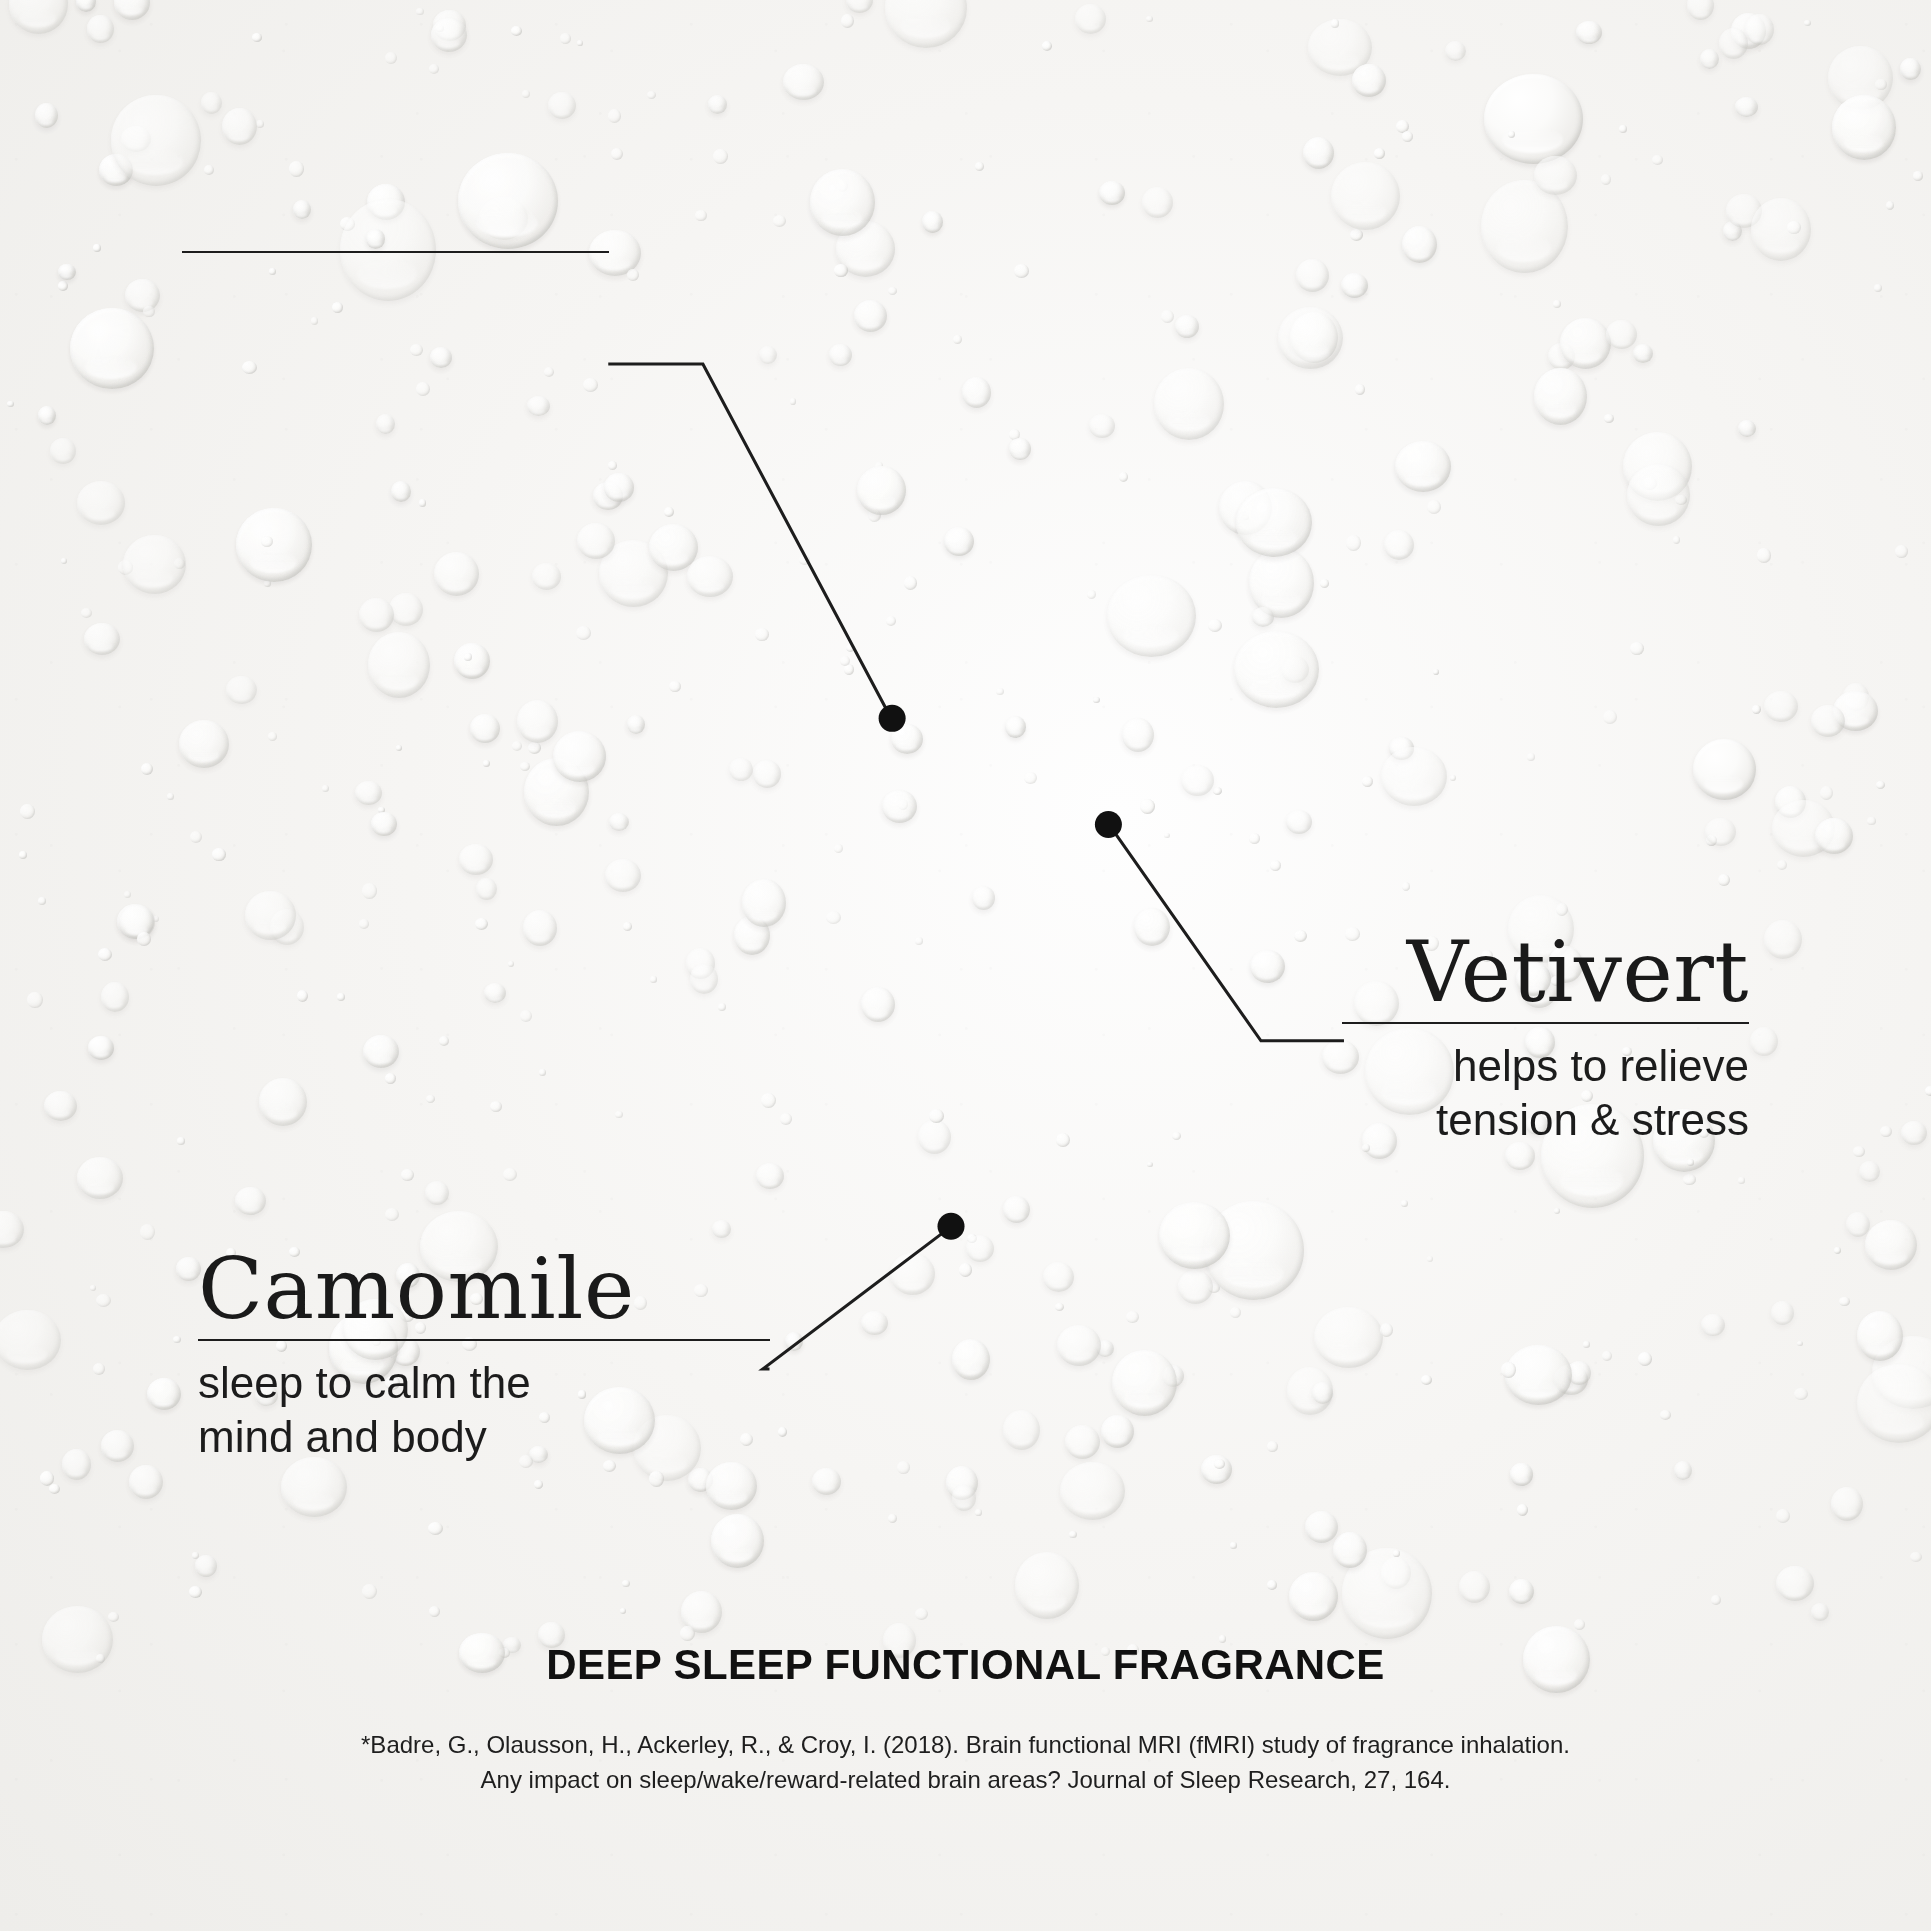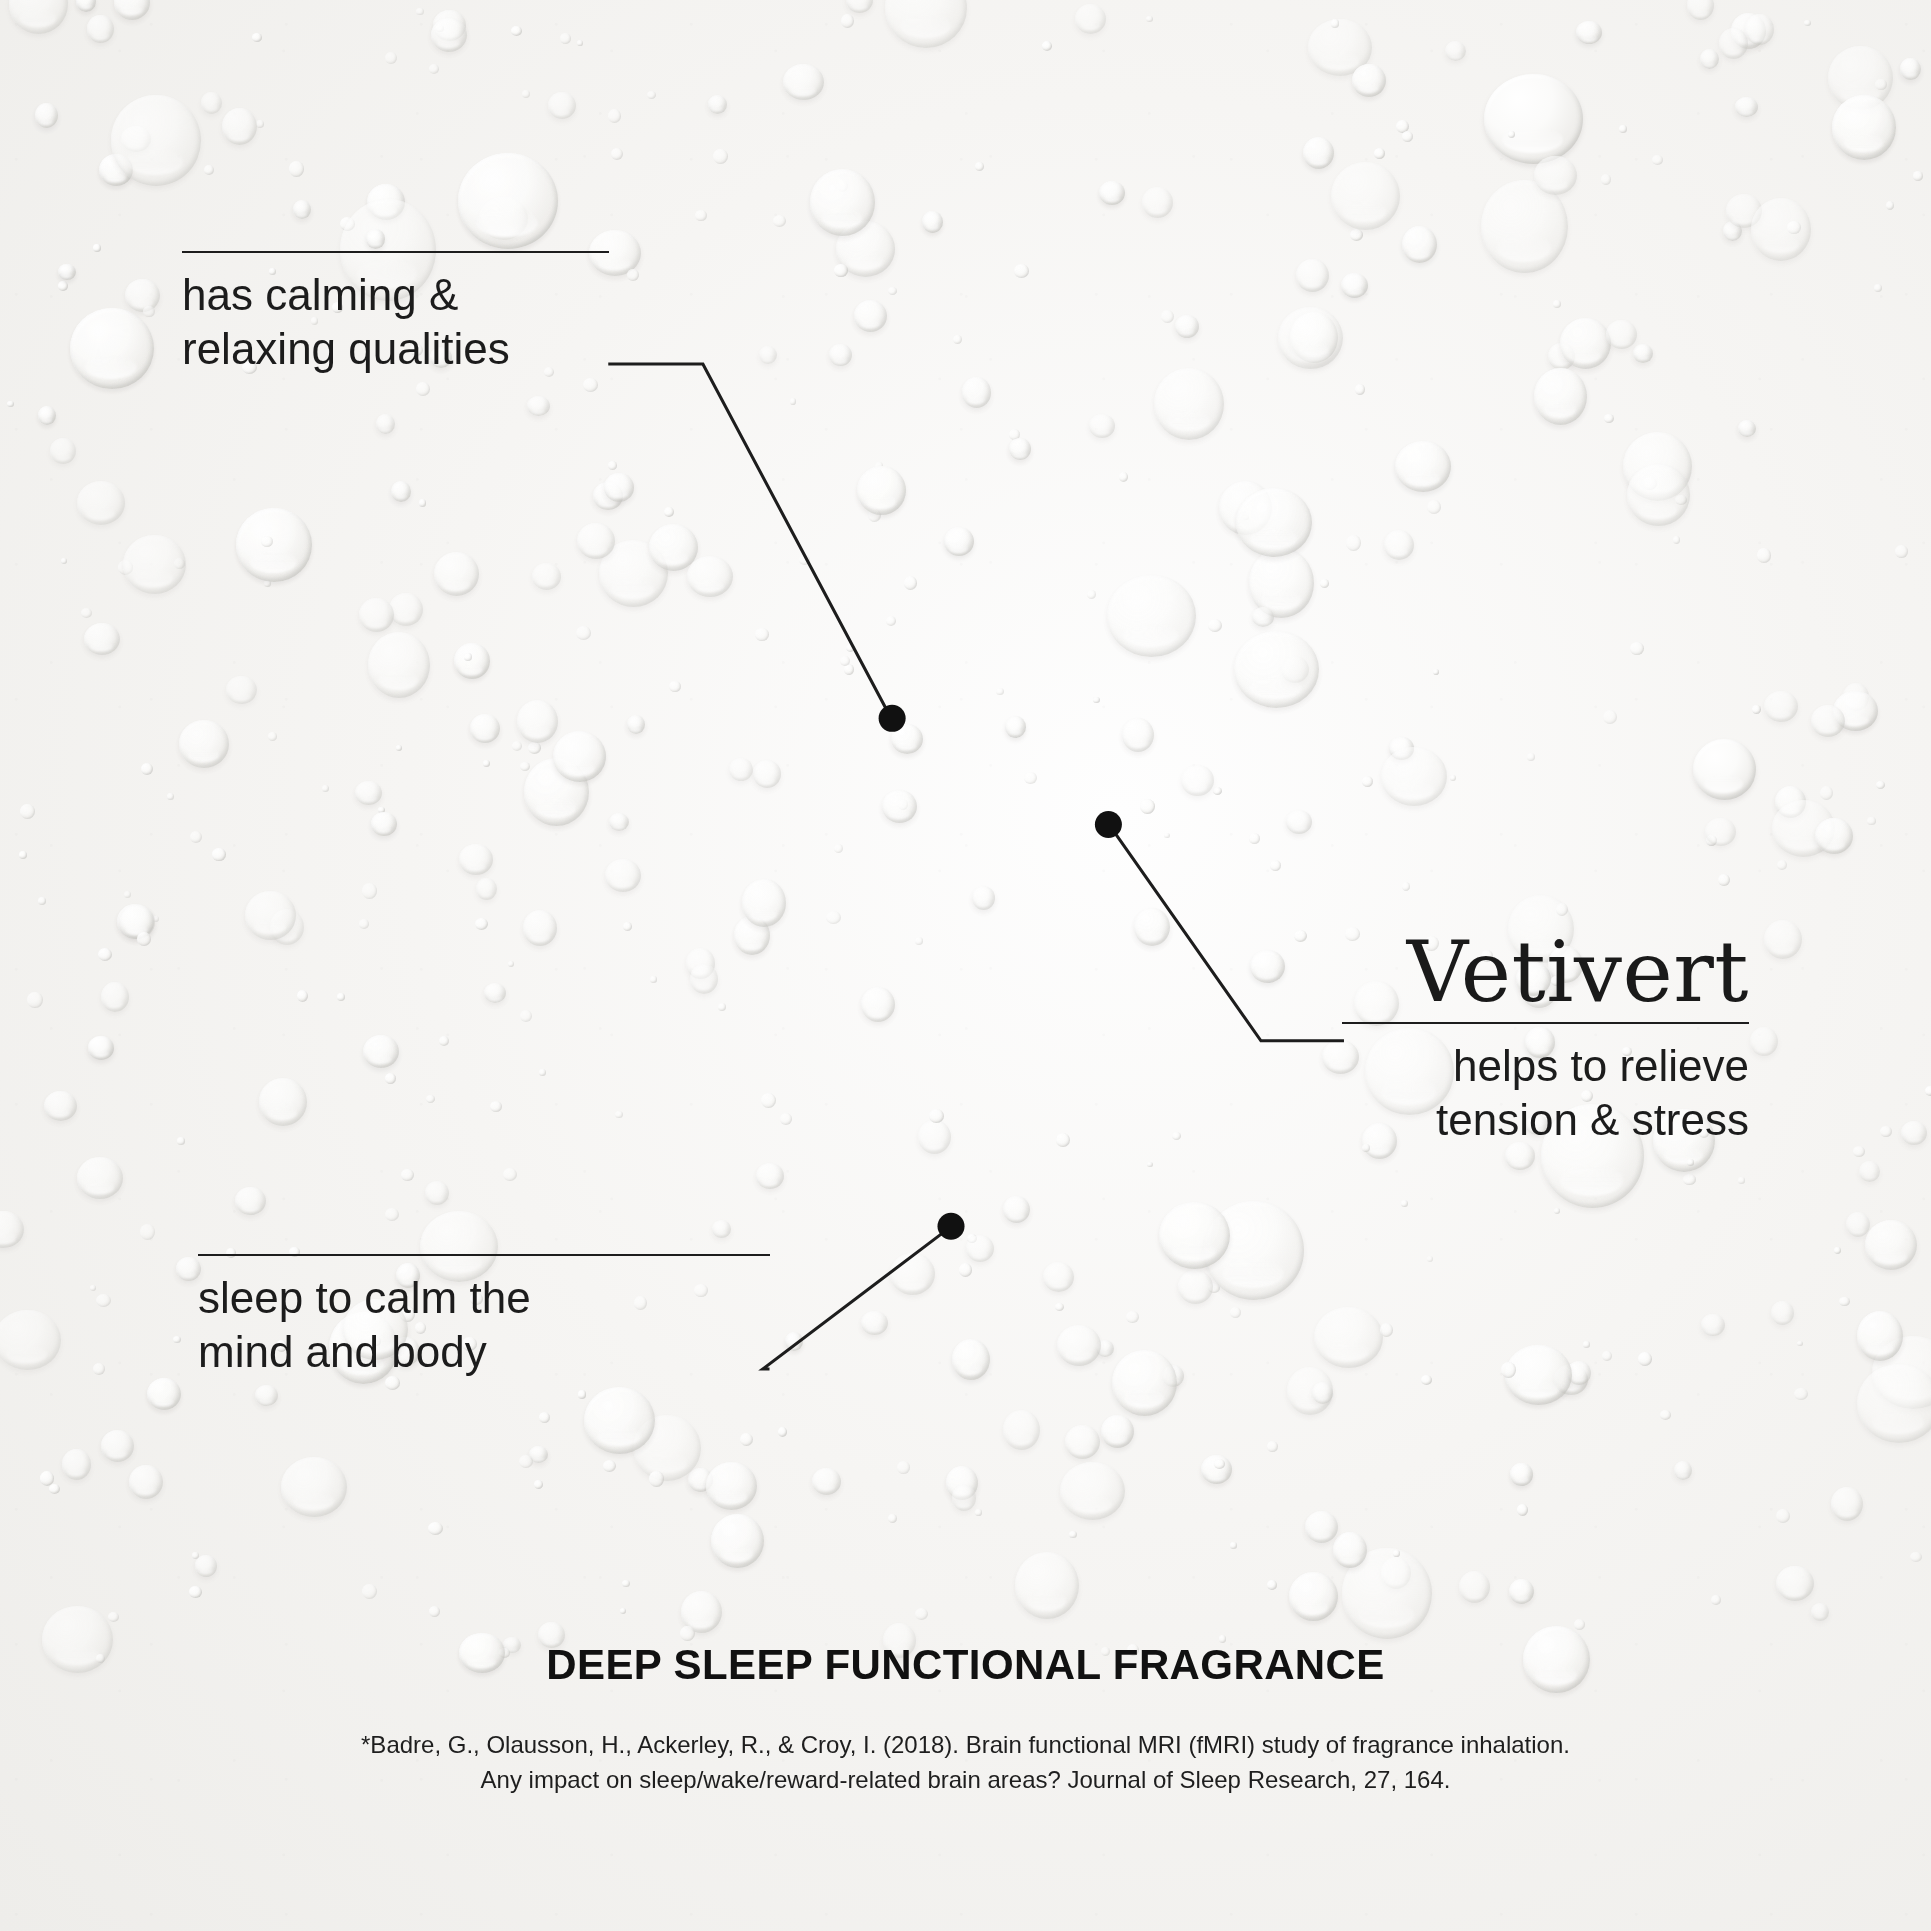--- a/index.html
+++ b/index.html
@@ -683,32 +683,31 @@
     <path d="M 1150 856 L 1306 1078 L 1392 1078" fill="none" stroke="#1d1d1d" stroke-width="3.2"></path>
 
     <path d="M 797 1418 L 790 1418 L 983 1272" fill="none" stroke="#1d1d1d" stroke-width="3.2"></path>
     <circle cx="924" cy="744" r="14" fill="#111111"></circle>
     <circle cx="1148" cy="854" r="14" fill="#111111"></circle>
     <circle cx="985" cy="1270" r="14" fill="#111111"></circle>
   </svg>
 
   <div class="callout left" id="callout-lavender">
     <div class="rule"></div>
-    <div class="desc">has calming &amp;
-relaxing qualities</div>
   </div>
 
   <div class="callout right" id="callout-vetivert">
     <div class="title">Vetivert</div>
     <div class="rule"></div>
     <div class="desc">helps to relieve
 tension &amp; stress</div>
   </div>
 
   <div class="callout left" id="callout-camomile">
+    <div class="title">Camomile</div>
     <div class="rule"></div>
     <div class="desc">sleep to calm the
 mind and body</div>
   </div>
 
   <div class="footer">
     <div class="headline">DEEP SLEEP FUNCTIONAL FRAGRANCE</div>
     <div class="cite">*Badre, G., Olausson, H., Ackerley, R., &amp; Croy, I. (2018). Brain functional MRI (fMRI) study of fragrance inhalation.
 Any impact on sleep/wake/reward-related brain areas? Journal of Sleep Research, 27, 164.</div>
   </div>

